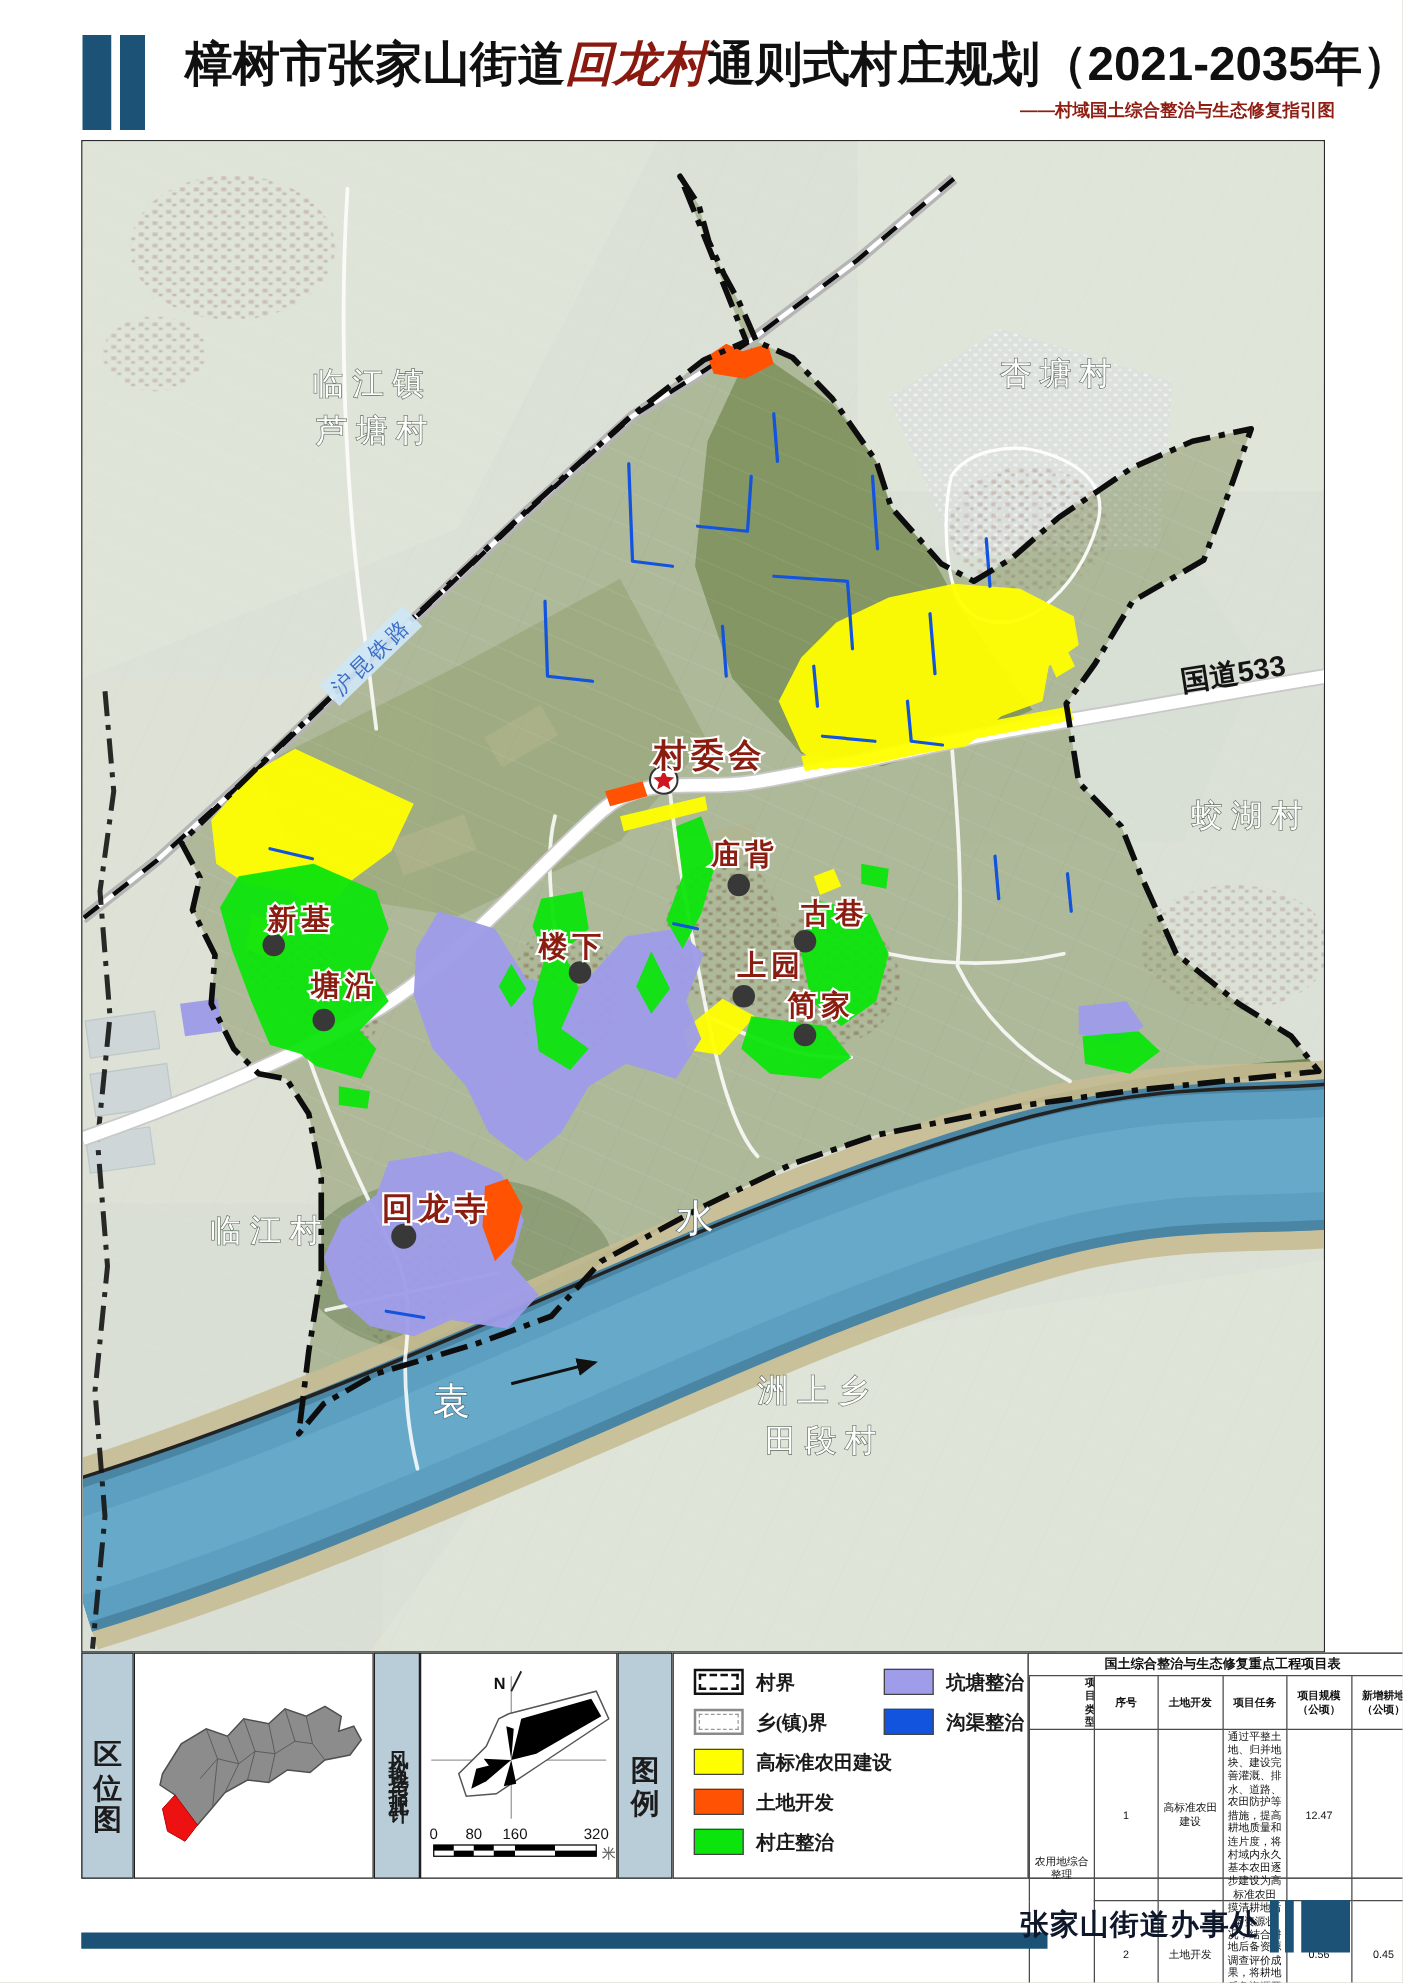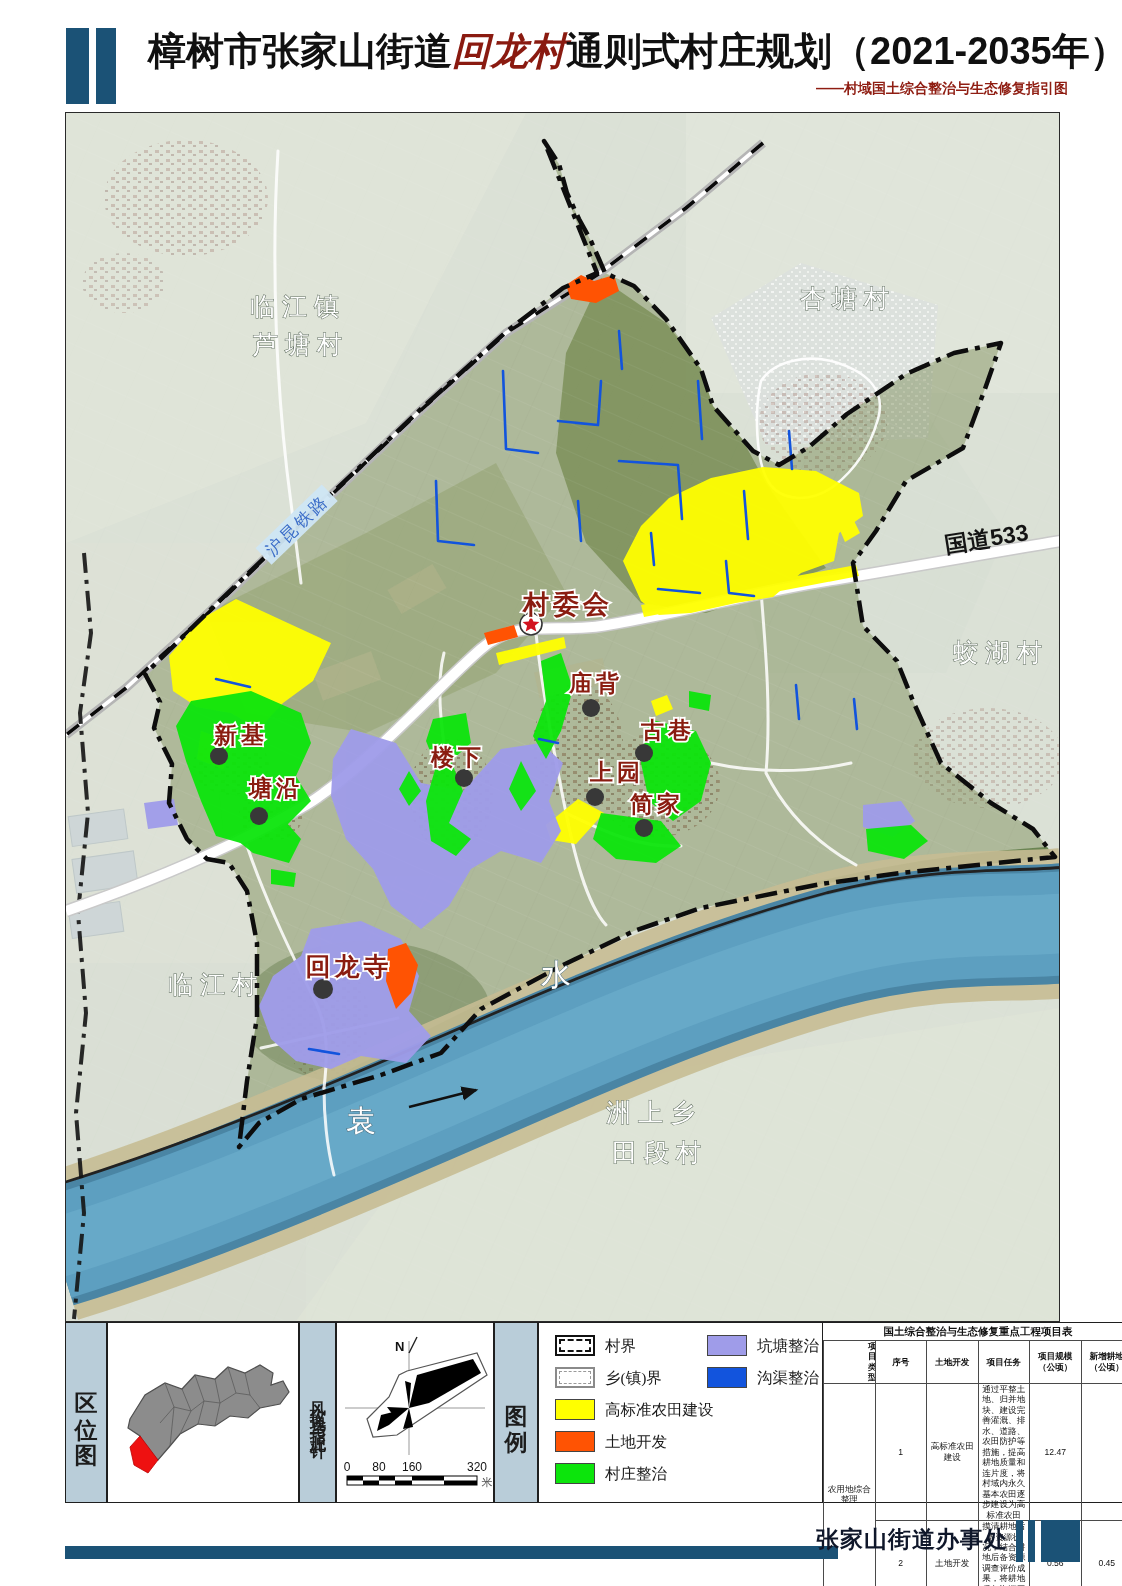--- a/index.html
+++ b/index.html
@@ -326,21 +326,21 @@
         <rect x="107" y="157.5" width="33" height="4.5" fill="#000"></rect>
       <text x="150" y="163" font-size="11" fill="#555" text-anchor="middle">米</text>
     </g>
   </svg>
 </div>
 
 <div class="panel blue-col" style="left:494px;top:1322px;width:44px;height:181px;">
   <div class="vlabel big">图例</div>
 </div>
 
-<div class="panel" style="left:538px;top:1322px;width:307px;height:181px;">
+<div class="panel" style="left:538px;top:1322px;width:307px;height:181px;font-weight:bold;">
   <div class="lg-item" style="left:16px;top:12px;">
     <div class="lg-swatch" style="border:2px solid #111;">
         <div class="inner" style="border:2.5px dashed #111;"></div>
       </div>
     <div class="lg-label">村界</div>
   </div>
   <div class="lg-item" style="left:16px;top:44px;">
     <div class="lg-swatch" style="border:2px solid #8a8a8a;">
         <div class="inner" style="border:1.5px dashed #9a9a9a;"></div>
       </div>

